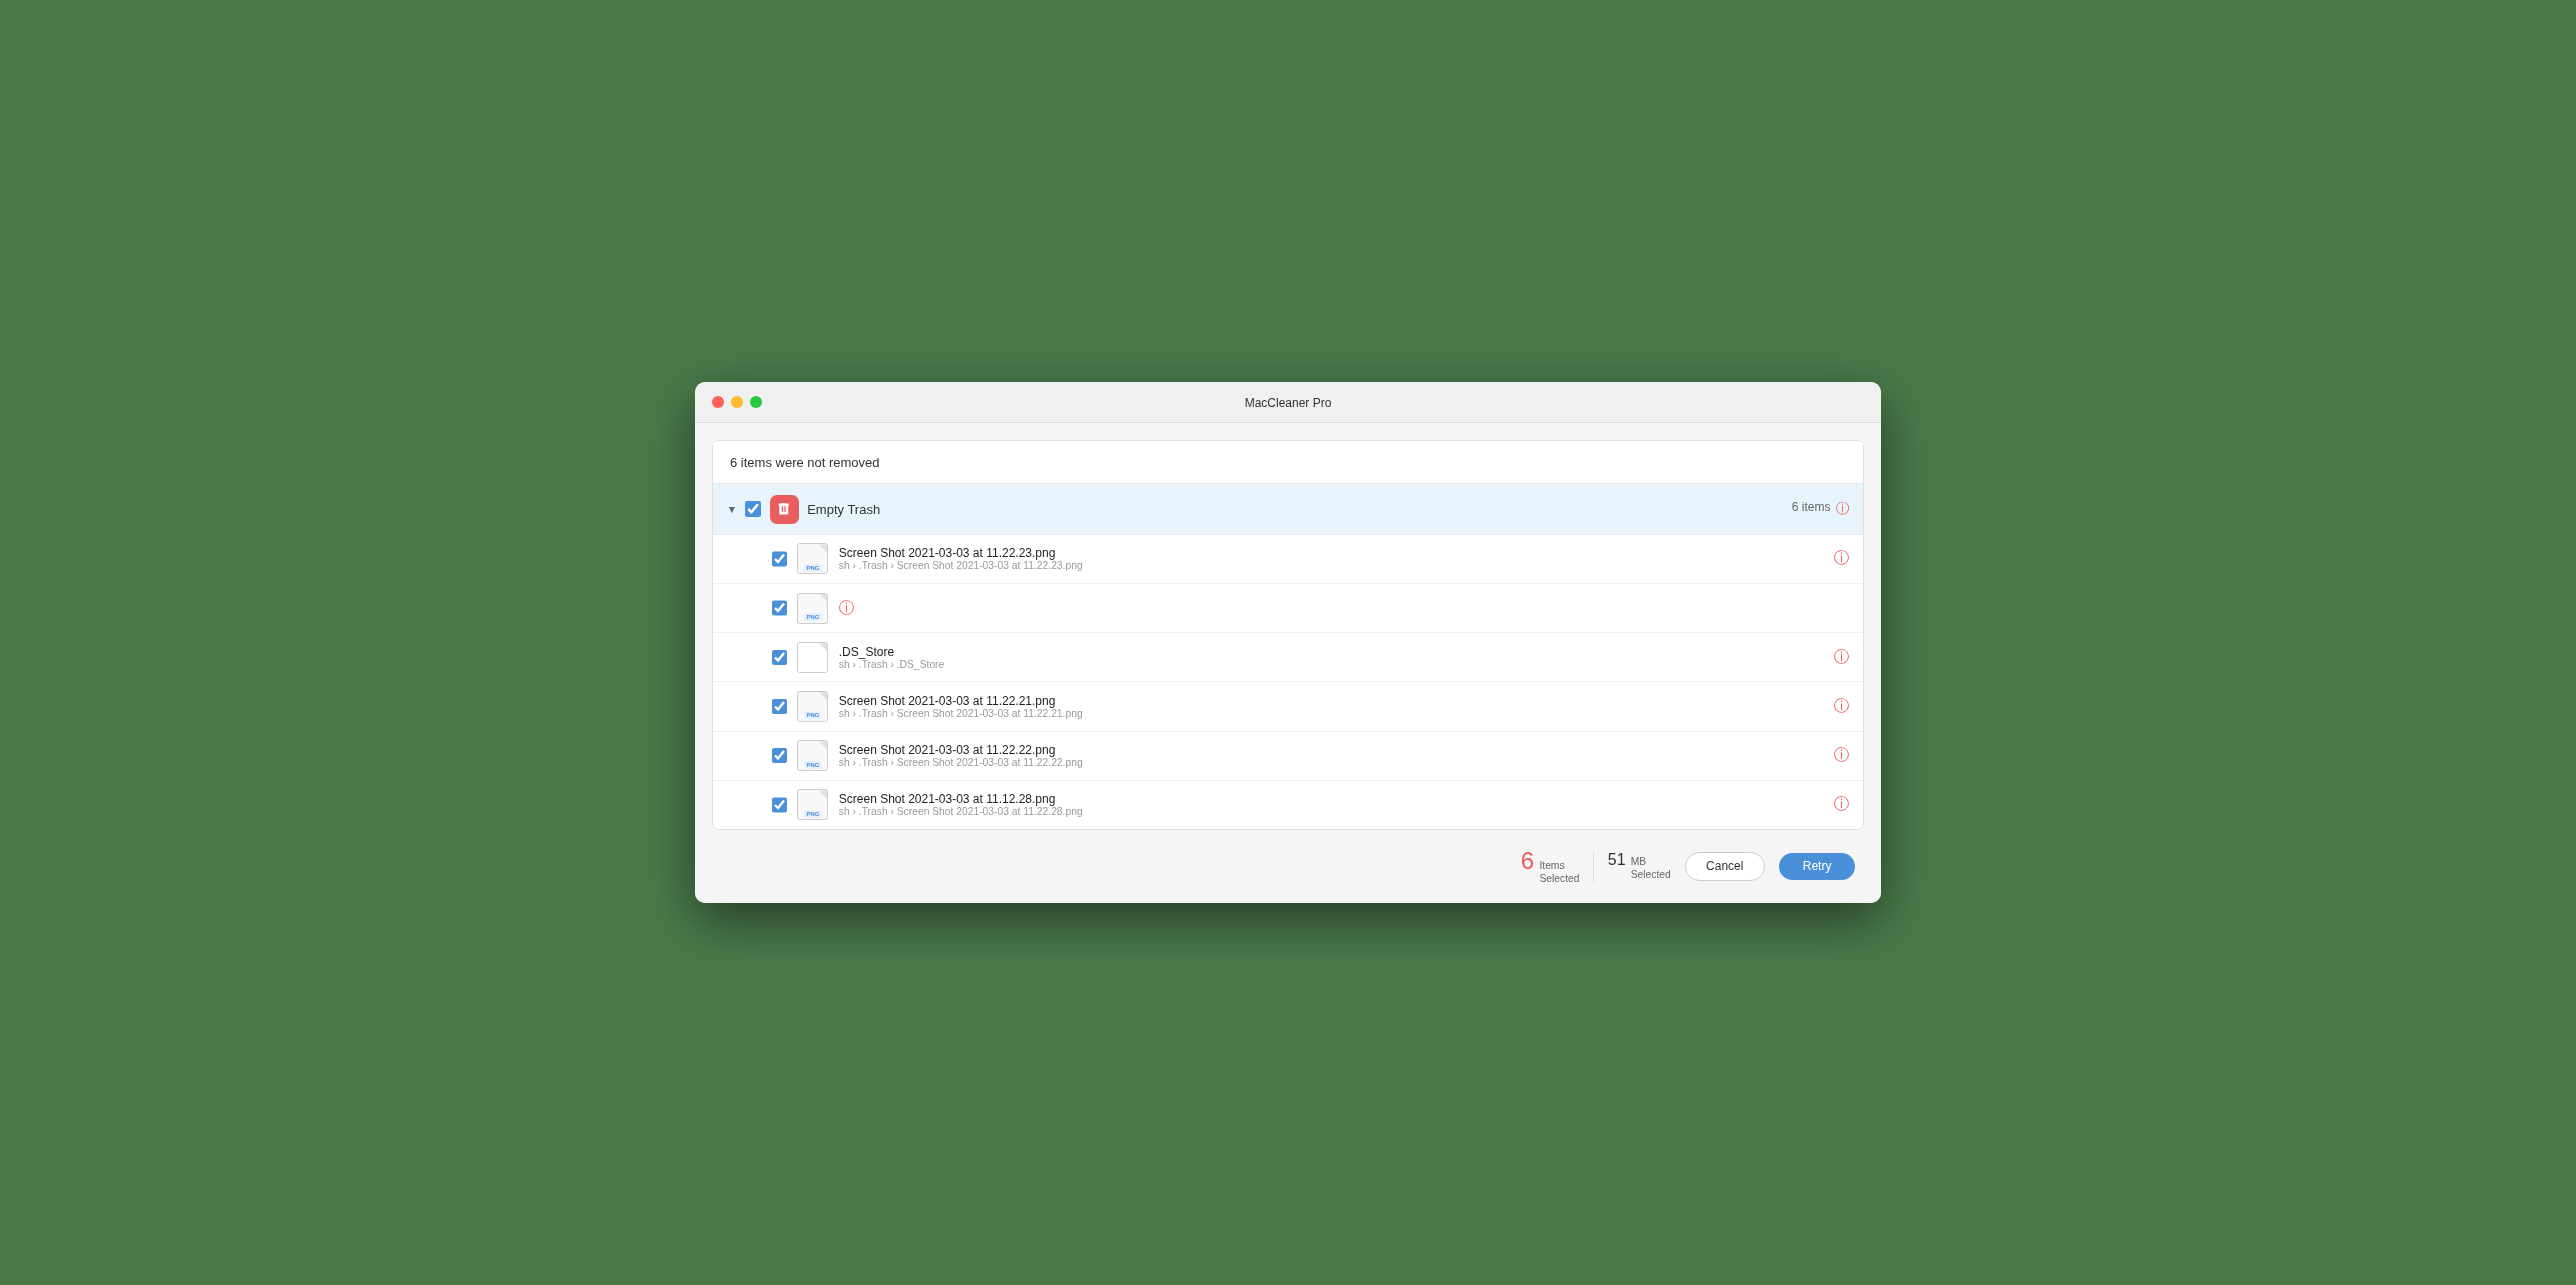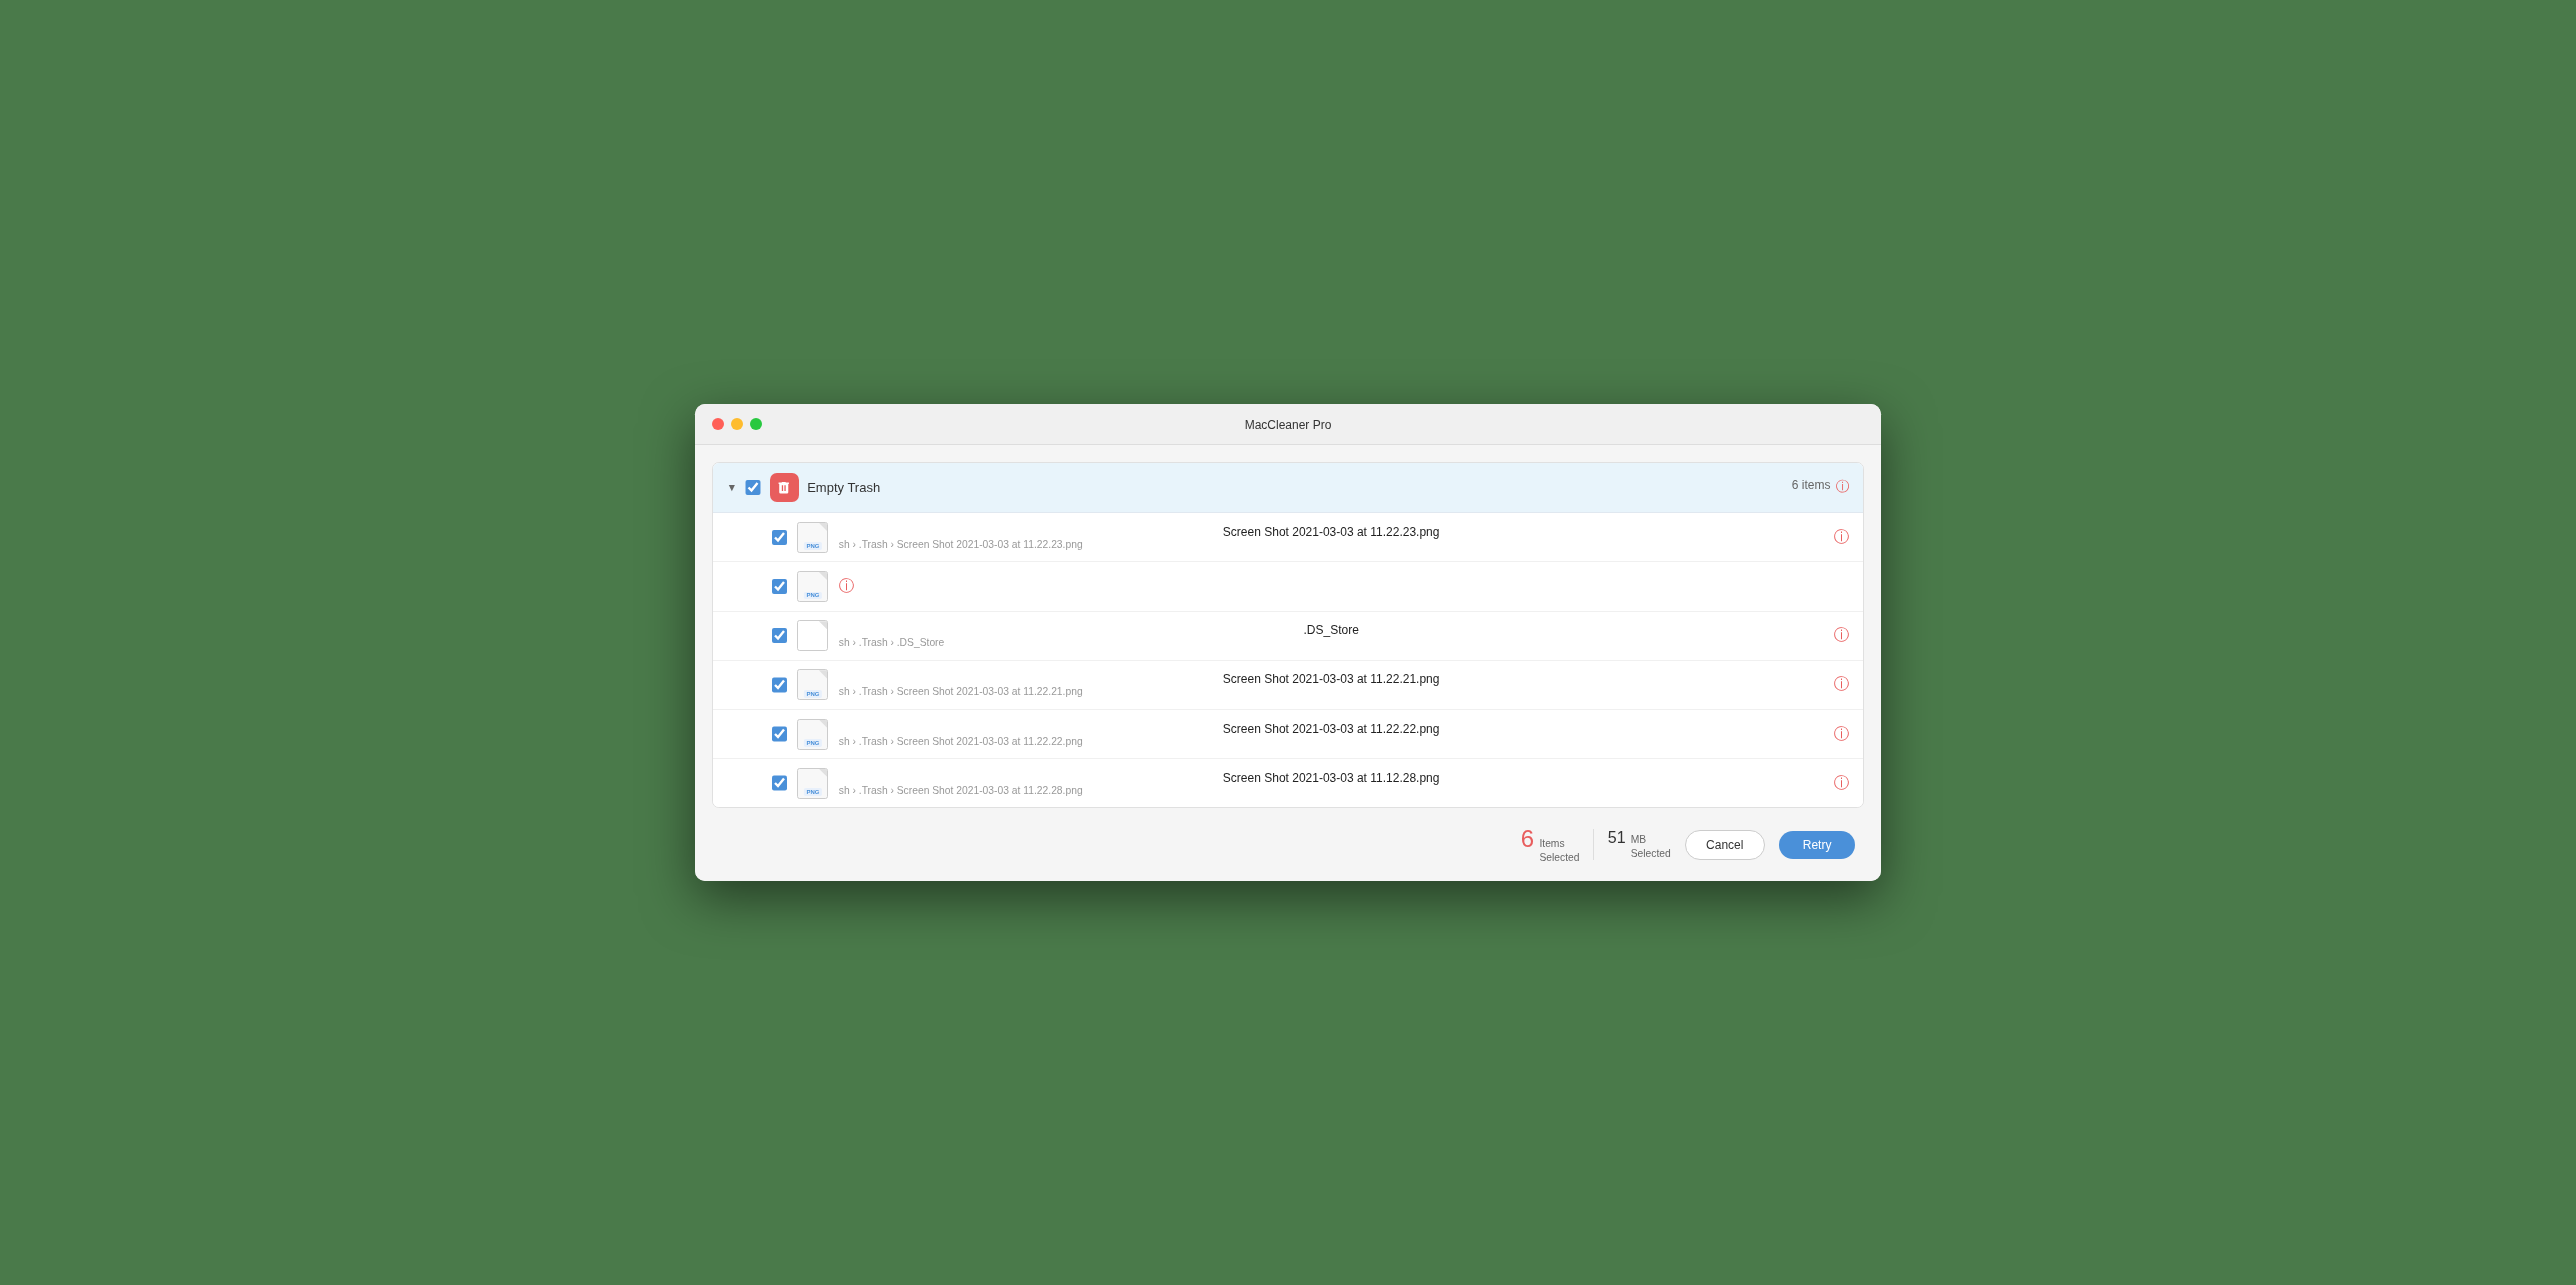--- a/index.html
+++ b/index.html
@@ -228,21 +228,20 @@
       flex: 1;
       min-width: 0;
     }
 
     .file-name {
       font-size: 12px;
       color: #222;
       white-space: nowrap;
       overflow: hidden;
       text-overflow: ellipsis;
-      text-align: center;
     }
 
     .file-path {
       font-size: 10.3px;
       color: #999;
       white-space: nowrap;
       overflow: hidden;
       text-overflow: ellipsis;
     }
 
@@ -330,20 +329,23 @@
       <div class="traffic-light tl-minimize"></div>
       <div class="traffic-light tl-maximize"></div>
     </div>
     <span class="window-title">MacCleaner Pro</span>
   </div>
 
   <div class="window-body">
 
     <div class="content-panel">
 
+      <div class="error-header">
+        <span>6 items were not removed</span>
+      </div>
 
       <div class="group-header">
         <span class="chevron-icon">▼</span>
         <input type="checkbox" class="group-checkbox" checked="" style="">
         <div class="trash-icon-btn">
           <svg viewBox="0 0 24 24">
             <path d="M9 3v1H4v2h1v13a2 2 0 002 2h10a2 2 0 002-2V6h1V4h-5V3H9zm0 5h2v9H9V8zm4 0h2v9h-2V8z"></path>
           </svg>
         </div>
         <span class="group-label">Empty Trash</span>

